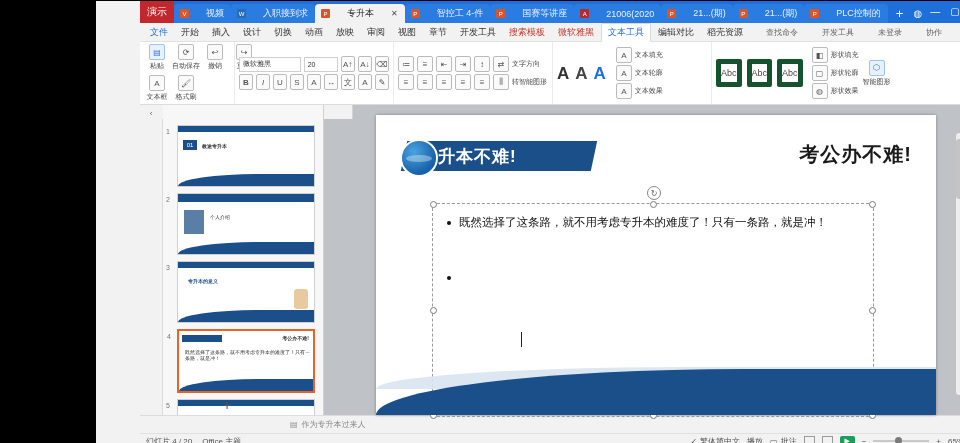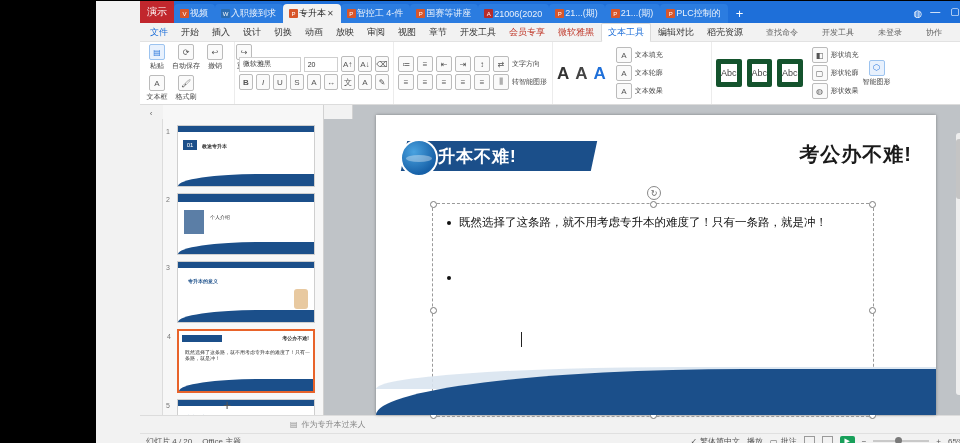--- a/index.html
+++ b/index.html
@@ -3,21 +3,21 @@
 <meta charset="utf-8">
 <style>
   html,body{margin:0;padding:0;background:#000;}
   body{width:960px;height:443px;overflow:hidden;font-family:"Liberation Sans","DejaVu Sans",sans-serif;}
   #app{position:relative;width:960px;height:443px;background:#000;}
   .win{position:absolute;left:96px;top:1px;width:848px;height:443px;background:#f2f2f2;overflow:hidden;padding-left:44px;}
 
   
   .tabbar{position:relative;height:22px;background:#1e6fd9;display:flex;align-items:flex-end;padding-left:0;}
   .wps-badge{width:34px;height:22px;background:#c1272d;color:#fff;font-size:10px;display:flex;align-items:center;justify-content:center;}
-  .tab{height:19px;margin-top:3px;display:flex;align-items:center;gap:1px;padding:0 7px 0 6px;font-size:9px;color:#e9f1fb;
+  .tab{height:19px;margin-top:3px;display:flex;align-items:center;gap:17px;padding:0 7px 0 6px;font-size:9px;color:#e9f1fb;
        background:#2b7ce0;border-top-left-radius:4px;border-top-right-radius:4px;max-width:86px;white-space:nowrap;overflow:hidden;}
   .tab.active{background:#f2f2f2;color:#222;justify-content:space-between;}
   .tab .ticon{width:9px;height:9px;border-radius:1px;background:#d8562a;flex:none;font-size:6px;color:#fff;display:flex;align-items:center;justify-content:center;}
   .tab.active .ticon{background:#d8562a;}
   .tab .tx{font-size:8px;opacity:.8;}
   .tabplus{color:#fff;font-size:13px;padding:0 8px 2px 8px;align-self:flex-end;}
   .tabright{margin-left:auto;display:flex;align-items:center;gap:8px;padding:0 6px 3px 0;color:#fff;font-size:10px;}
   .winbtns{display:flex;gap:10px;align-items:center;color:#fff;font-size:10px;padding-bottom:3px;padding-right:4px;}
 
   
@@ -153,21 +153,21 @@
       <div class="ribtab">开始</div>
       <div class="ribtab">插入</div>
       <div class="ribtab">设计</div>
       <div class="ribtab">切换</div>
       <div class="ribtab">动画</div>
       <div class="ribtab">放映</div>
       <div class="ribtab">审阅</div>
       <div class="ribtab">视图</div>
       <div class="ribtab">章节</div>
       <div class="ribtab">开发工具</div>
-      <div class="ribtab grp-a">会员专享</div>
+      <div class="ribtab grp-a">搜索模板</div>
       <div class="ribtab grp-a">微软雅黑</div>
       <div class="ribtab grp-b sel">文本工具</div>
       <div class="ribtab">编辑对比</div>
       <div class="ribtab">稻壳资源</div>
       <div class="ribend">
         <span>查找命令</span>
         <span>开发工具</span>
         <span>未登录</span>
         <span>协作</span>
         <span>分享</span>

